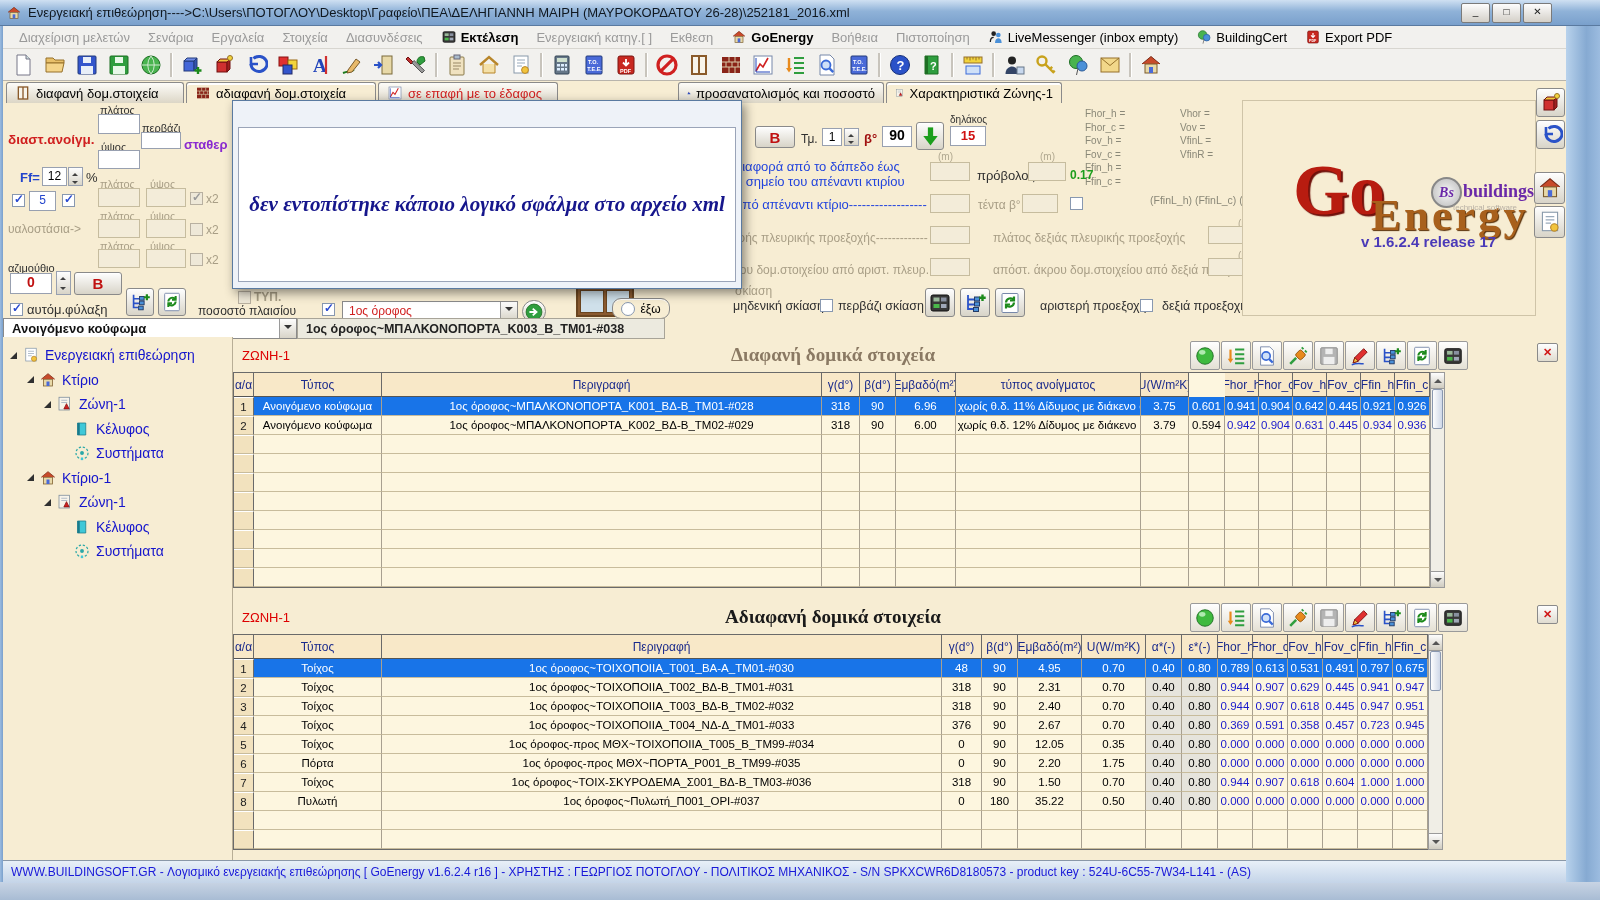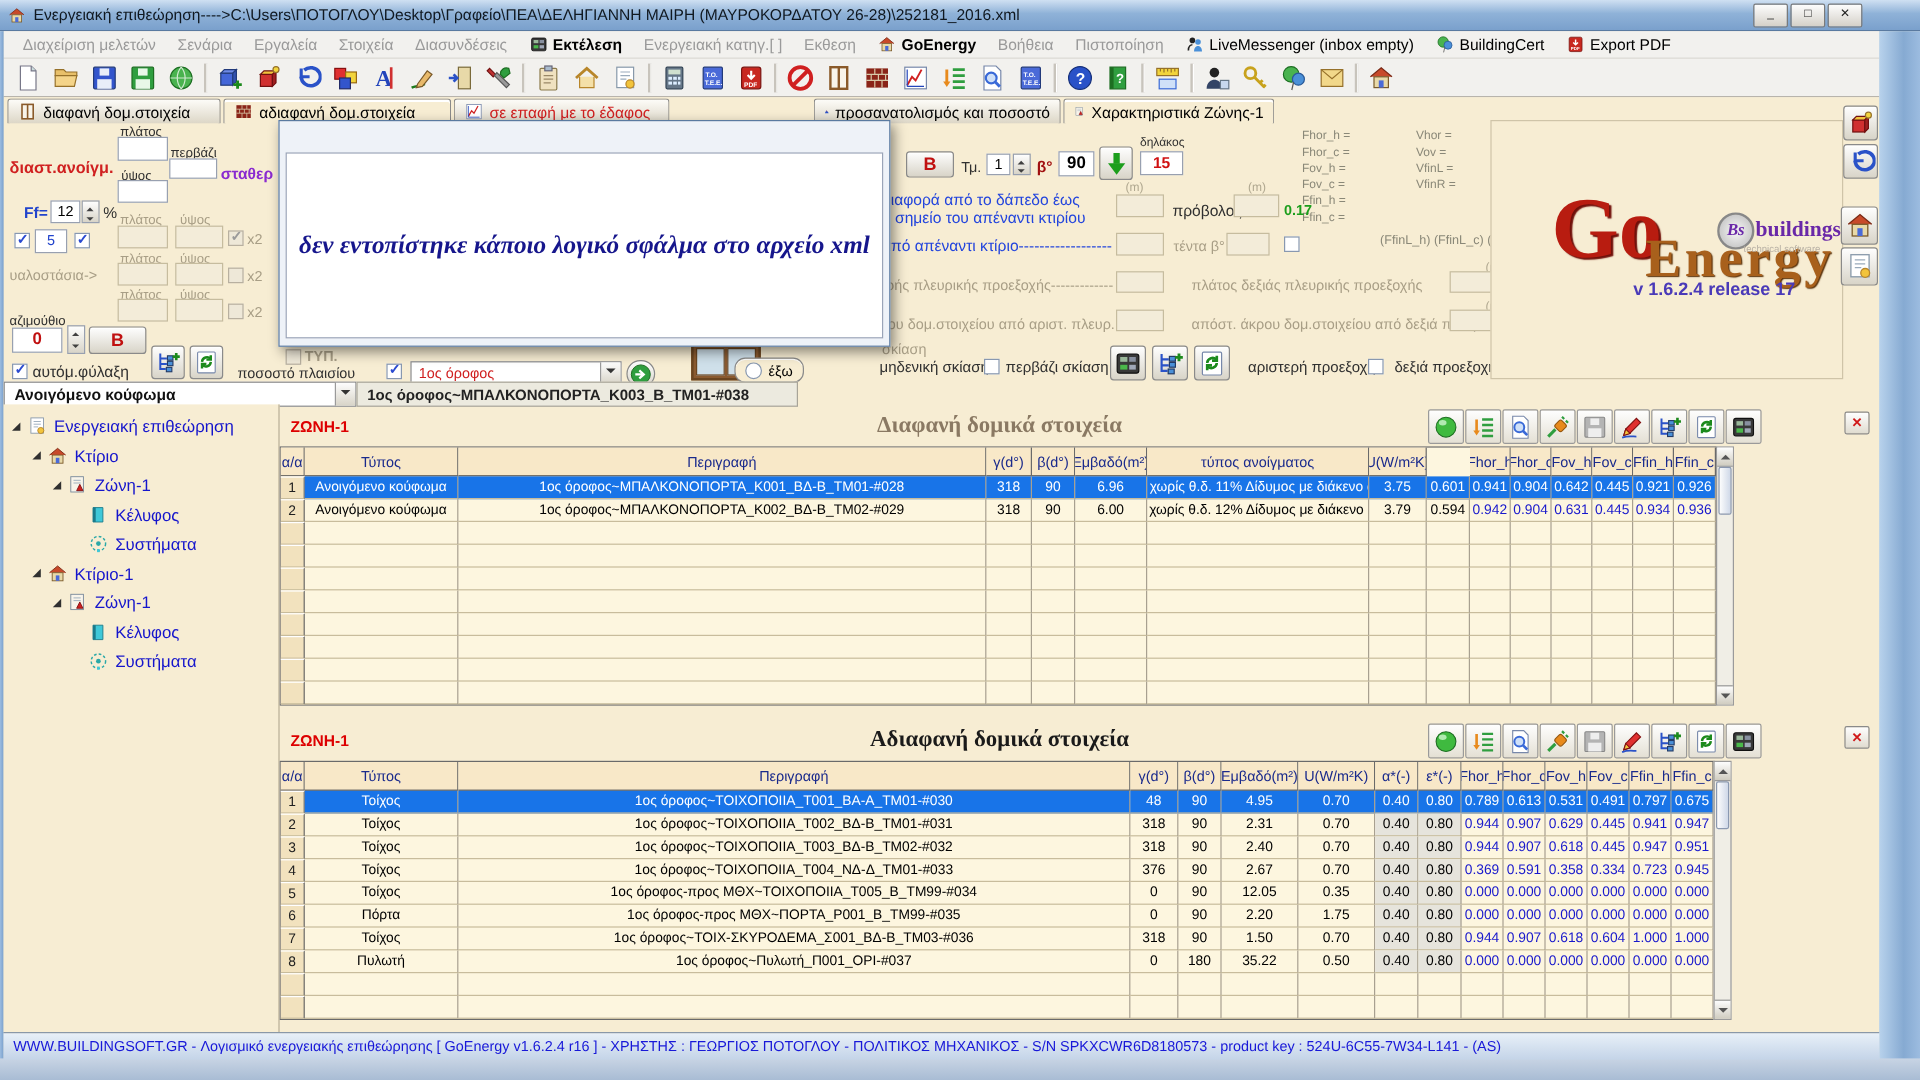--- a/index.html
+++ b/index.html
@@ -50,21 +50,21 @@
   .dlg-msg{font-family:"Liberation Serif",serif;font-style:italic;font-weight:bold;font-size:21px;color:#16168c;text-align:center;}
   
   .combo{position:absolute;background:#fff;border:1px solid #8a8a8a;box-sizing:border-box;display:flex;align-items:center;}
   .combo .arrowbox{margin-left:auto;width:16px;height:100%;background:linear-gradient(#fdfdfd,#d8d4c8);border-left:1px solid #9a9a9a;display:flex;align-items:center;justify-content:center;}
   .arrow-dn{width:0;height:0;border:4px solid transparent;border-top-color:#333;margin-top:4px;}
   
   .treepanel{left:3px;top:337px;width:229px;height:523px;background:#f7edd3;border-right:1px solid #b8ae96;}
   .tree-item{position:absolute;display:flex;align-items:center;gap:5px;font-size:14px;color:#1515cc;white-space:nowrap;}
   .expander{width:0;height:0;border-bottom:7px solid #303030;border-left:7px solid transparent;}
   
-  .zone-lbl{position:absolute;color:#dd0000;font-weight:bold;font-size:13px;}
+  .zone-lbl{position:absolute;color:#dd0000;font-weight:normal;font-size:13px;}
   .tbl-title{position:absolute;font-family:"Liberation Serif",serif;font-weight:bold;font-size:19px;transform:translateX(-50%);}
   .grid{position:absolute;border:1px solid #6a6a6a;background:#fdf6df;box-sizing:content-box;}
   .trow{display:flex;height:19px;}
   .trow.thead{height:24px;}
   .tc{box-sizing:border-box;border-right:1px solid #a8a090;border-bottom:1px solid #c8bc9c;font-size:11.5px;display:flex;align-items:center;justify-content:center;overflow:hidden;white-space:nowrap;}
   .thead .tc{background:#f8e8c8;color:#1a2a8c;font-size:12px;border-right:1px solid #6a6a6a;border-bottom:1px solid #555;}
   .tc.aa{background:#f2e2be;border-right:1px solid #6a6a6a;border-top:1px solid #fff;color:#202020;}
   .trow.sel .tc:not(.aa){background:#1874e8;color:#fff !important;}
   .tc.blue{color:#1818cc;}
   .tc.grayc{background:#e6e4dc;}
@@ -1380,21 +1380,21 @@
         <div class="tc" style="width: 560px;">1ος όροφος~ΤΟΙΧΟΠΟΙΙΑ_Τ004_ΝΔ-Δ_ΤΜ01-#033</div>
         <div class="tc" style="width: 40px;">376</div>
         <div class="tc" style="width: 36px;">90</div>
         <div class="tc" style="width: 64px;">2.67</div>
         <div class="tc" style="width: 64px;">0.70</div>
         <div class="tc grayc" style="width: 36px;">0.40</div>
         <div class="tc grayc" style="width: 36px;">0.80</div>
         <div class="tc blue" style="width: 35px;">0.369</div>
         <div class="tc blue" style="width: 35px;">0.591</div>
         <div class="tc blue" style="width: 35px;">0.358</div>
-        <div class="tc blue" style="width: 35px;">0.334</div>
+        <div class="tc blue" style="width: 35px;">0.457</div>
         <div class="tc blue" style="width: 35px;">0.723</div>
         <div class="tc blue" style="width: 35px;">0.945</div>
       </div>
       <div class="trow">
         <div class="tc aa" style="width: 20px;">5</div>
         <div class="tc" style="width: 128px;">Τοίχος</div>
         <div class="tc" style="width: 560px;">1ος όροφος-προς ΜΘΧ~ΤΟΙΧΟΠΟΙΙΑ_Τ005_Β_ΤΜ99-#034</div>
         <div class="tc" style="width: 40px;">0</div>
         <div class="tc" style="width: 36px;">90</div>
         <div class="tc" style="width: 64px;">12.05</div>

